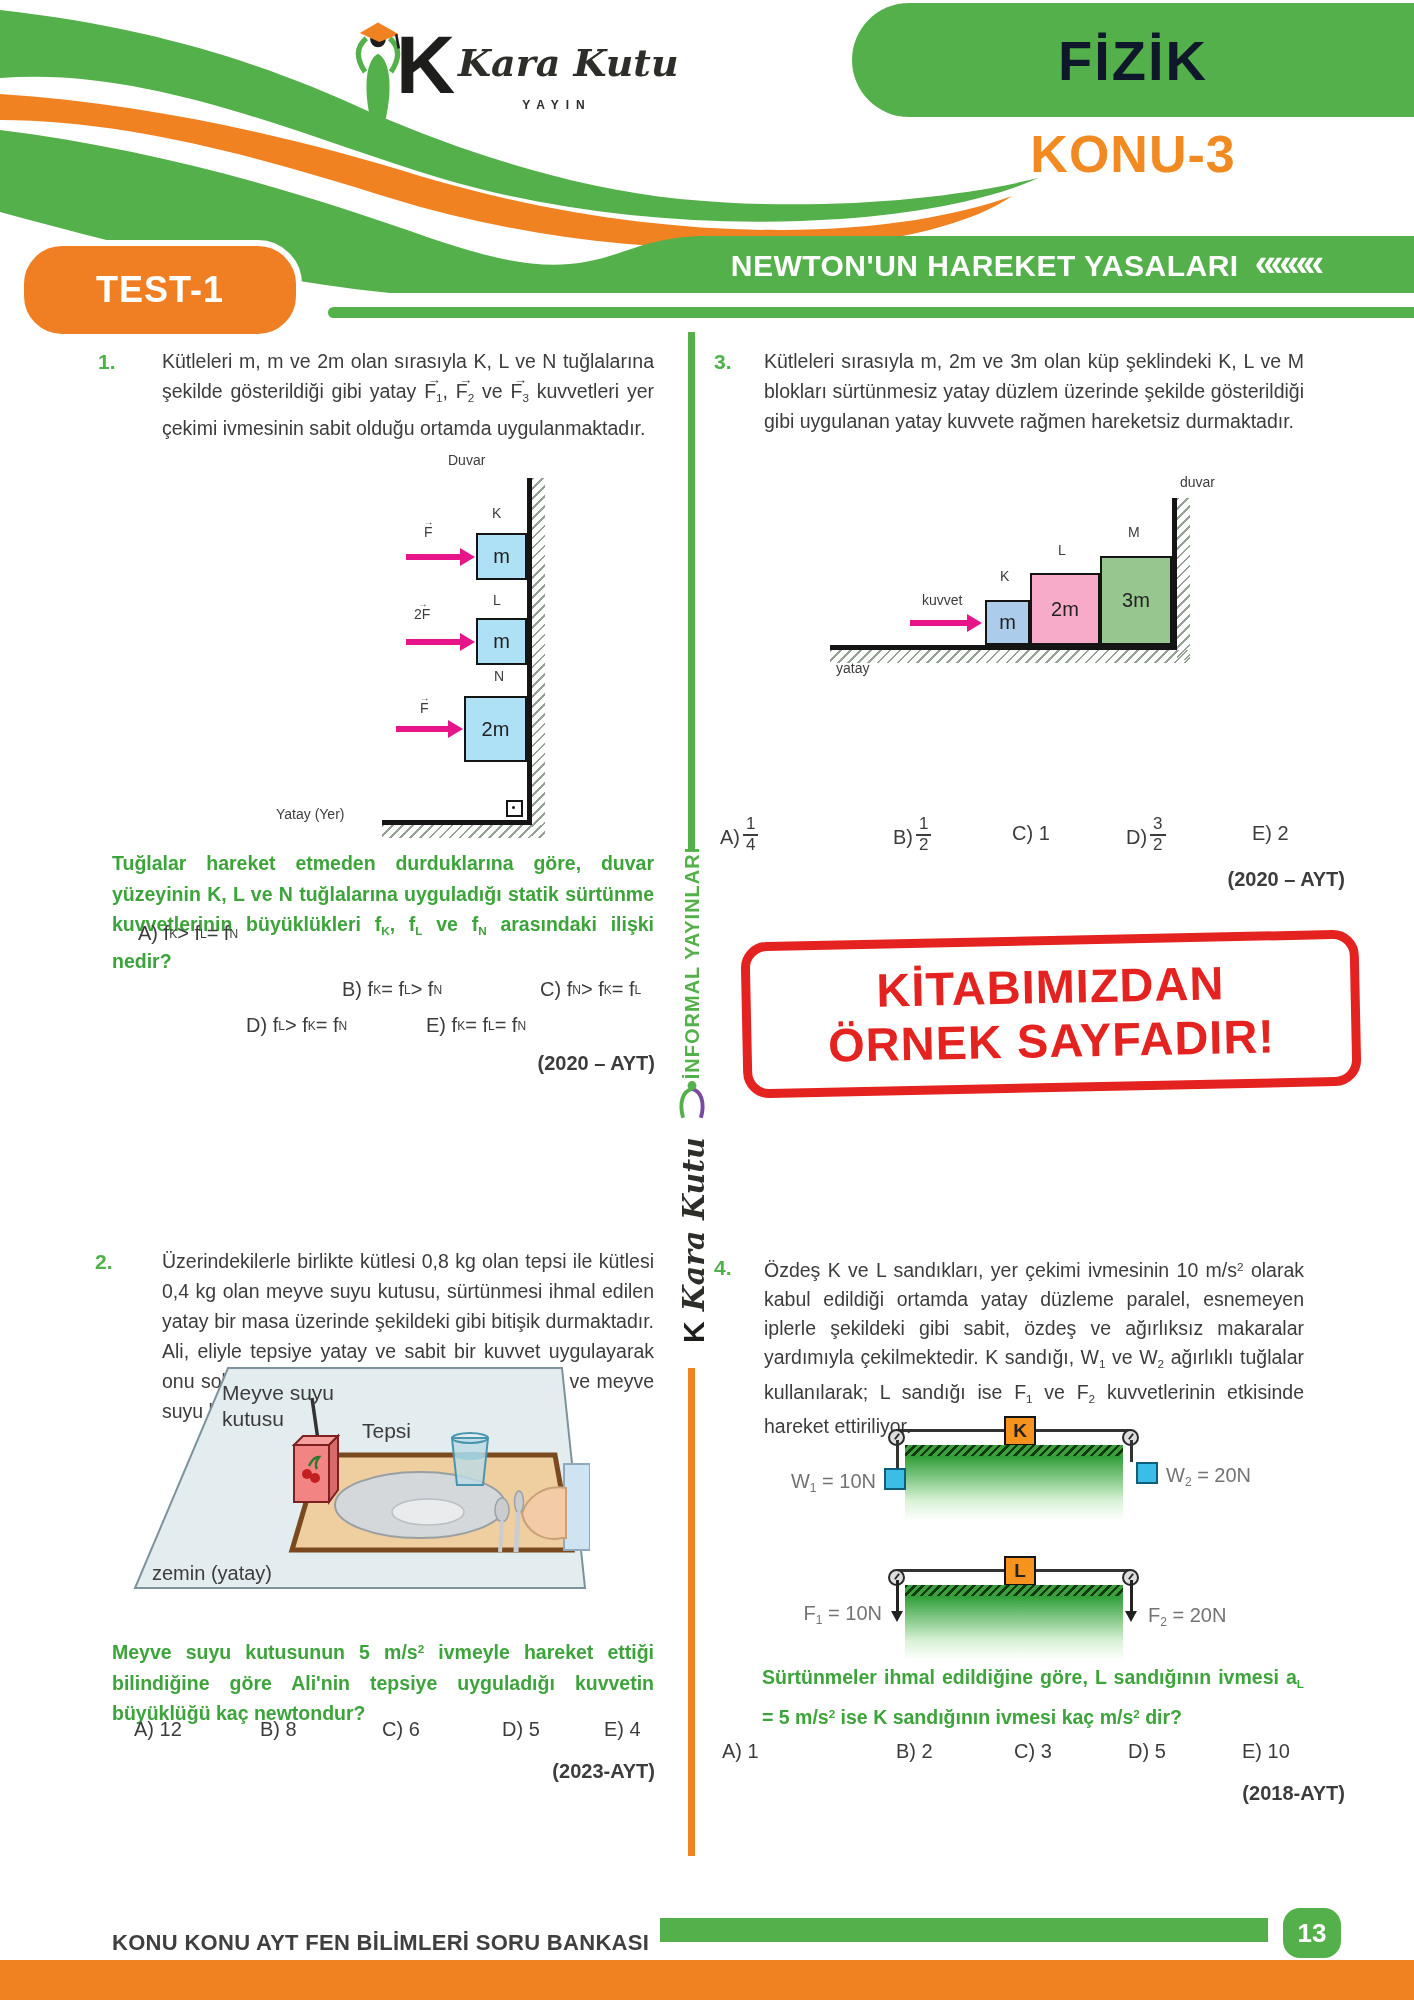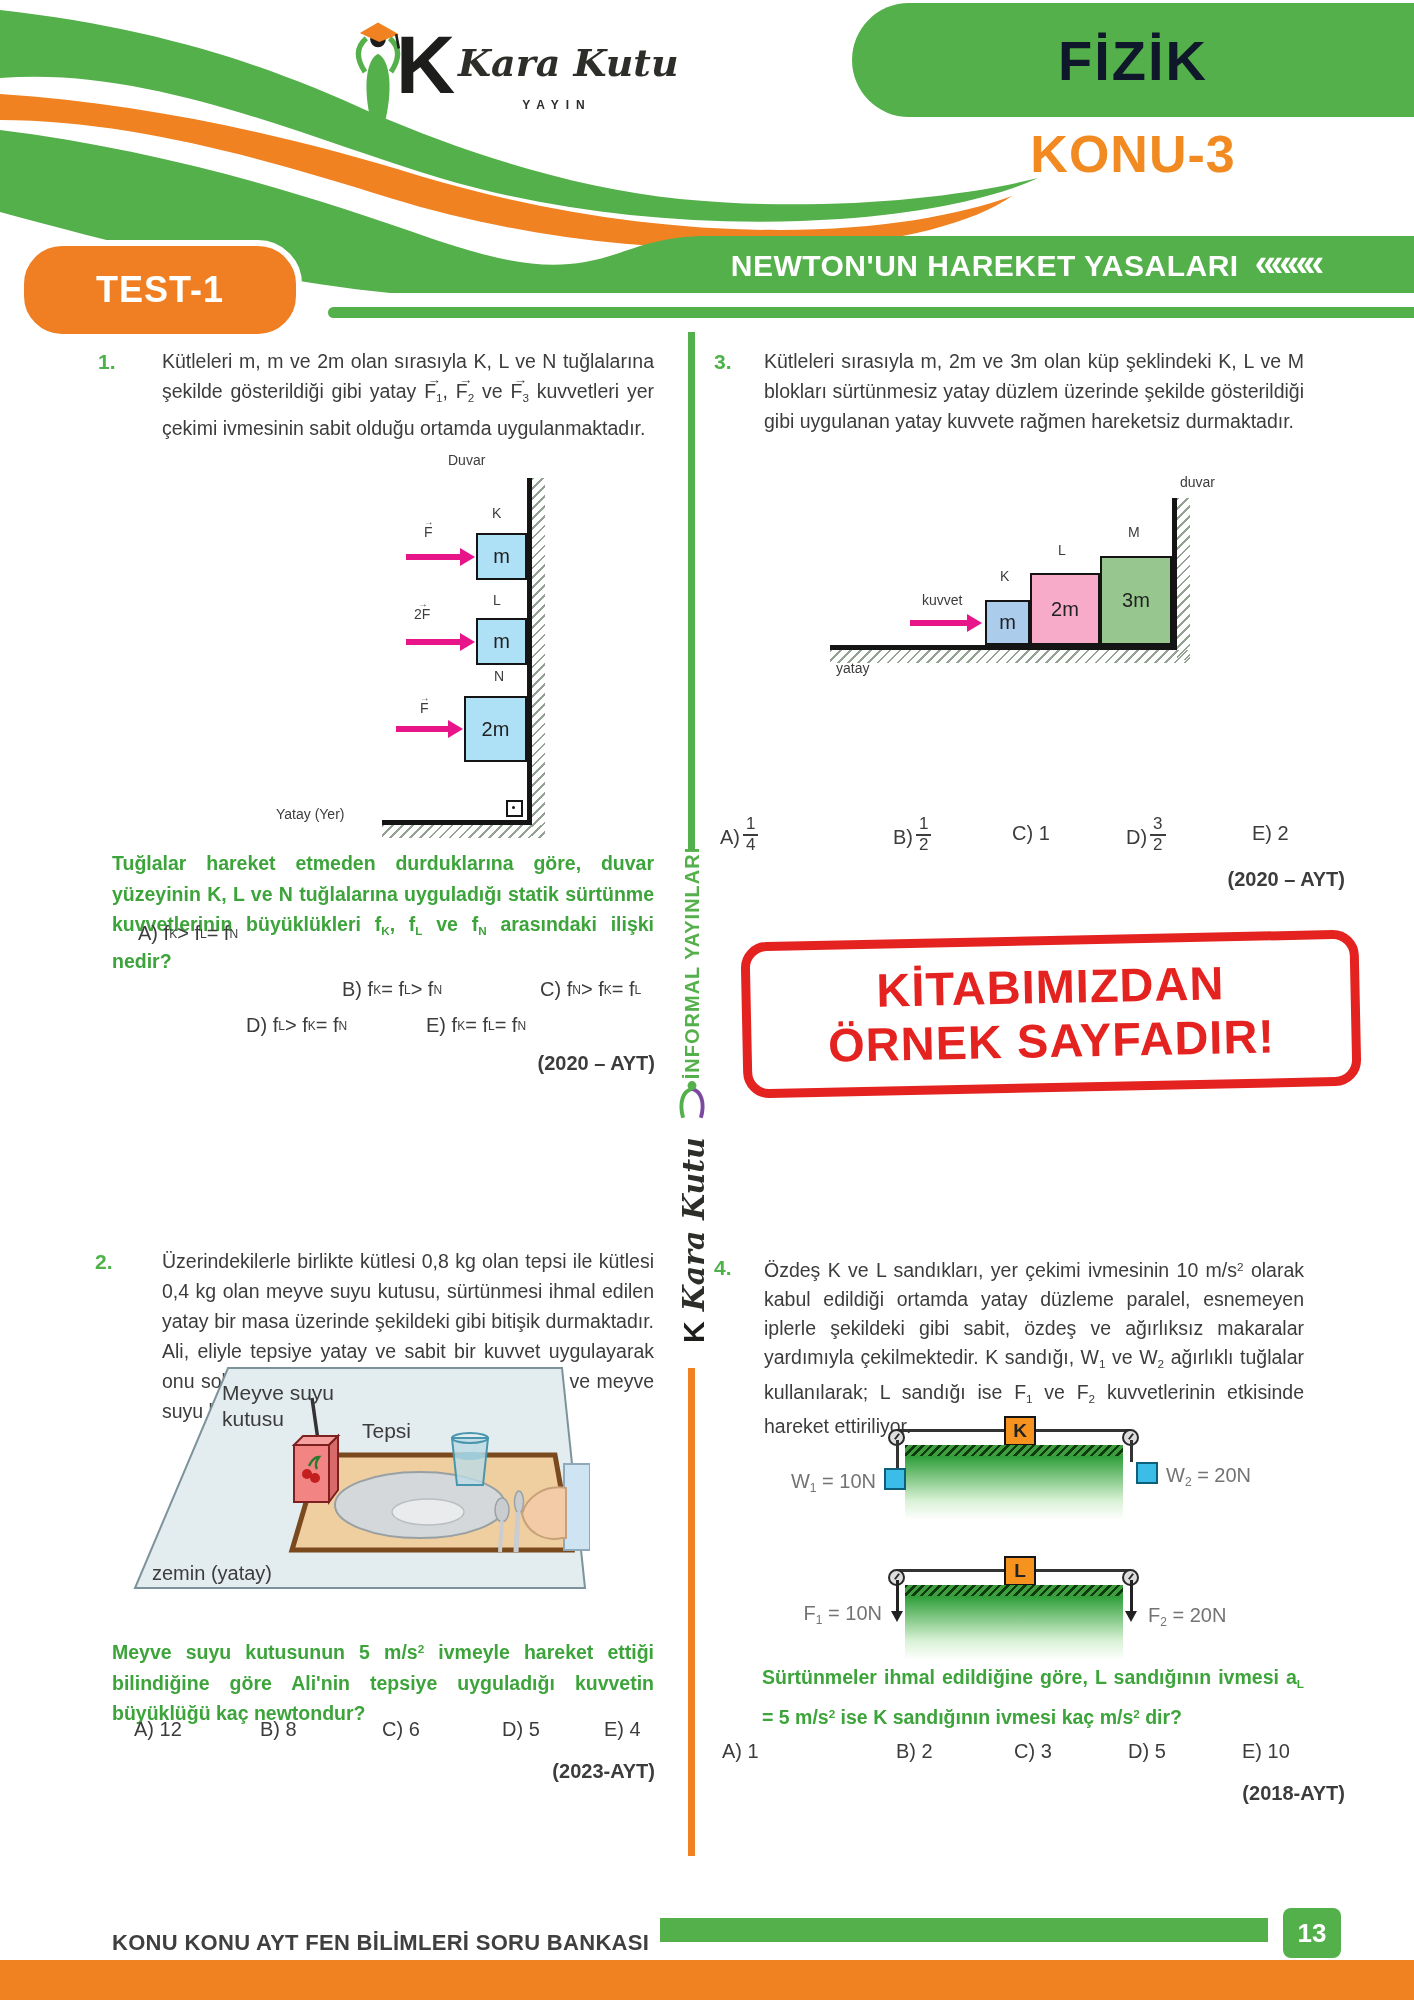--- a/index.html
+++ b/index.html
@@ -68,21 +68,21 @@
   .kblock{position:absolute;width:32px;height:30px;background:#f6921e;border:2.5px solid #141414;box-sizing:border-box;
     display:flex;align-items:center;justify-content:center;font-size:19px;font-weight:bold;color:#232323;}
   .flabel{position:absolute;font-size:20px;color:#737373;white-space:nowrap;}
   
   .stamp{position:absolute;left:742px;top:936px;width:618px;height:156px;border:9px solid #e42320;border-radius:26px;
     transform:rotate(-1.2deg);display:flex;flex-direction:column;align-items:center;justify-content:center;box-sizing:border-box;}
   .stamp div{color:#e42320;font-weight:900;font-size:47px;letter-spacing:1px;line-height:1.15;white-space:nowrap;}
   
   .foot-series{position:absolute;left:112px;top:1930px;font-size:22px;font-weight:800;color:#3f3f3f;letter-spacing:.3px;}
   .foot-bar{position:absolute;left:660px;top:1918px;width:608px;height:24px;background:#54b04a;}
-  .foot-page{position:absolute;left:1283px;top:1908px;width:58px;height:50px;background:#54b04a;border-radius:8px;
+  .foot-page{position:absolute;left:1283px;top:1908px;width:58px;height:50px;background:#54b04a;border-radius:17px;
     display:flex;align-items:center;justify-content:center;color:#fff;font-size:26px;font-weight:800;}
   .foot-band{position:absolute;left:0;top:1960px;width:1414px;height:40px;background:#f08221;}
   .svgtext{font-family:"Liberation Sans",sans-serif;fill:#3c3c3c;}
 </style>
 </head>
 <body>
 
 <div class="page">
 
   <svg class="abs" style="left:0;top:0;" width="1414" height="340" viewBox="0 0 1414 340" preserveAspectRatio="none">

